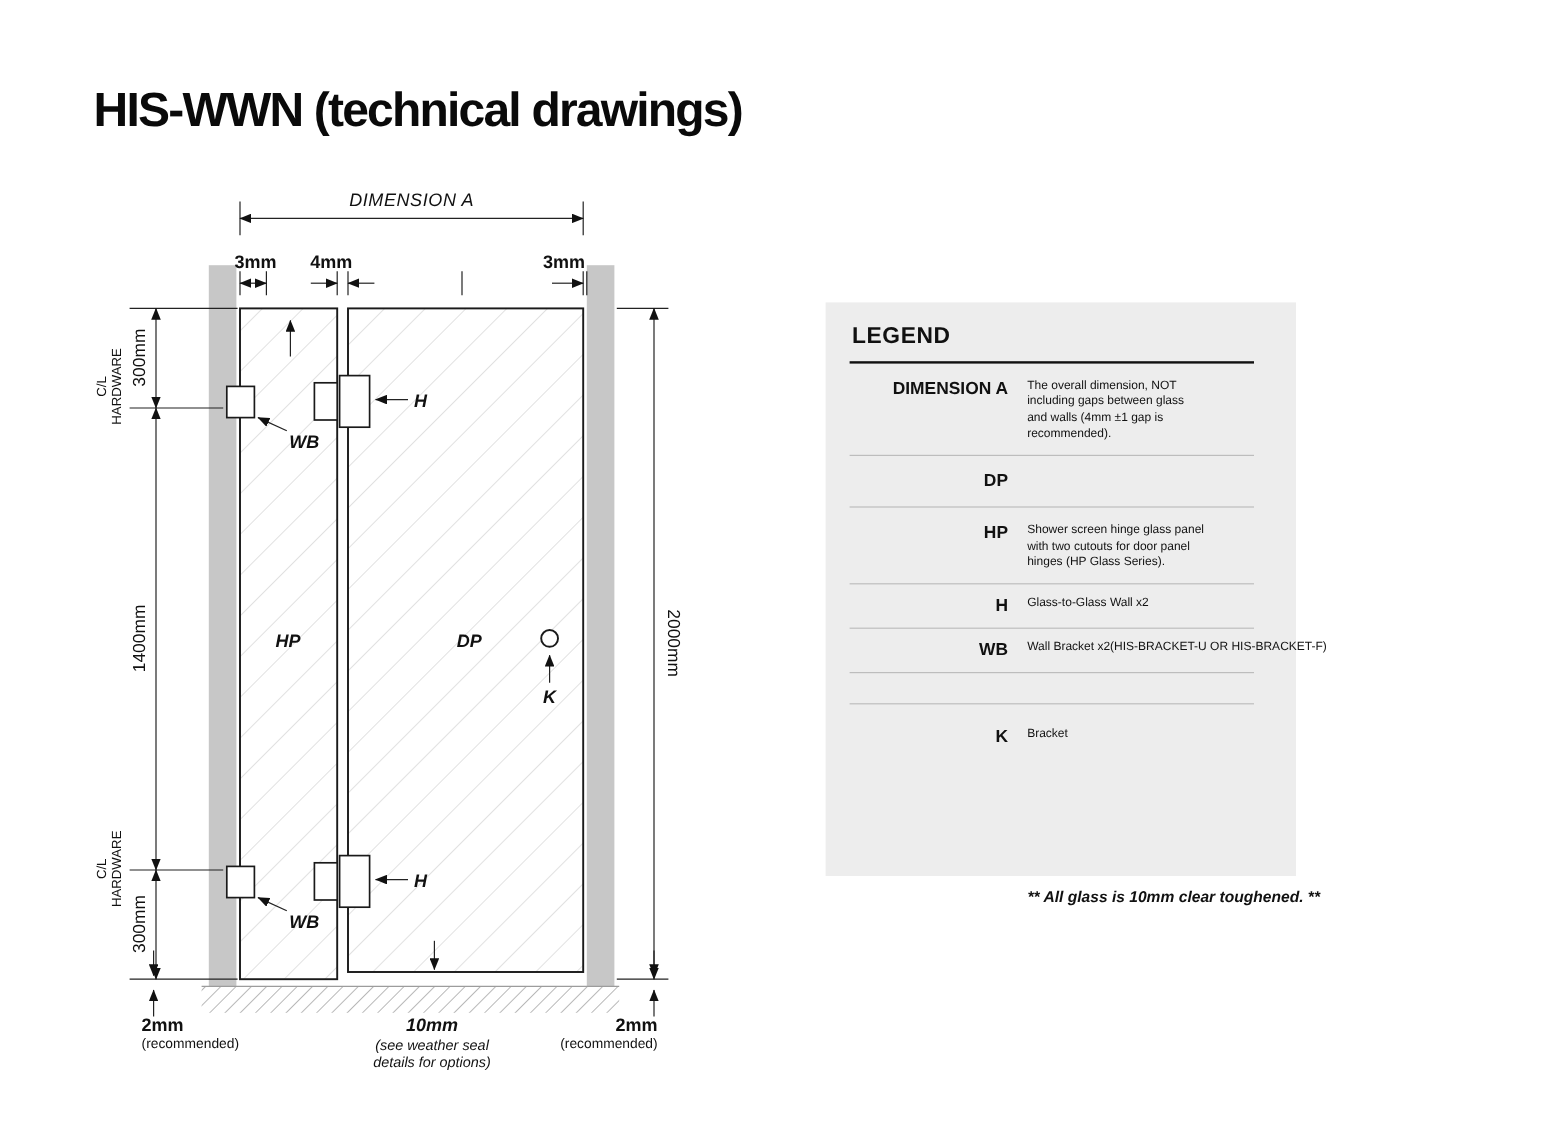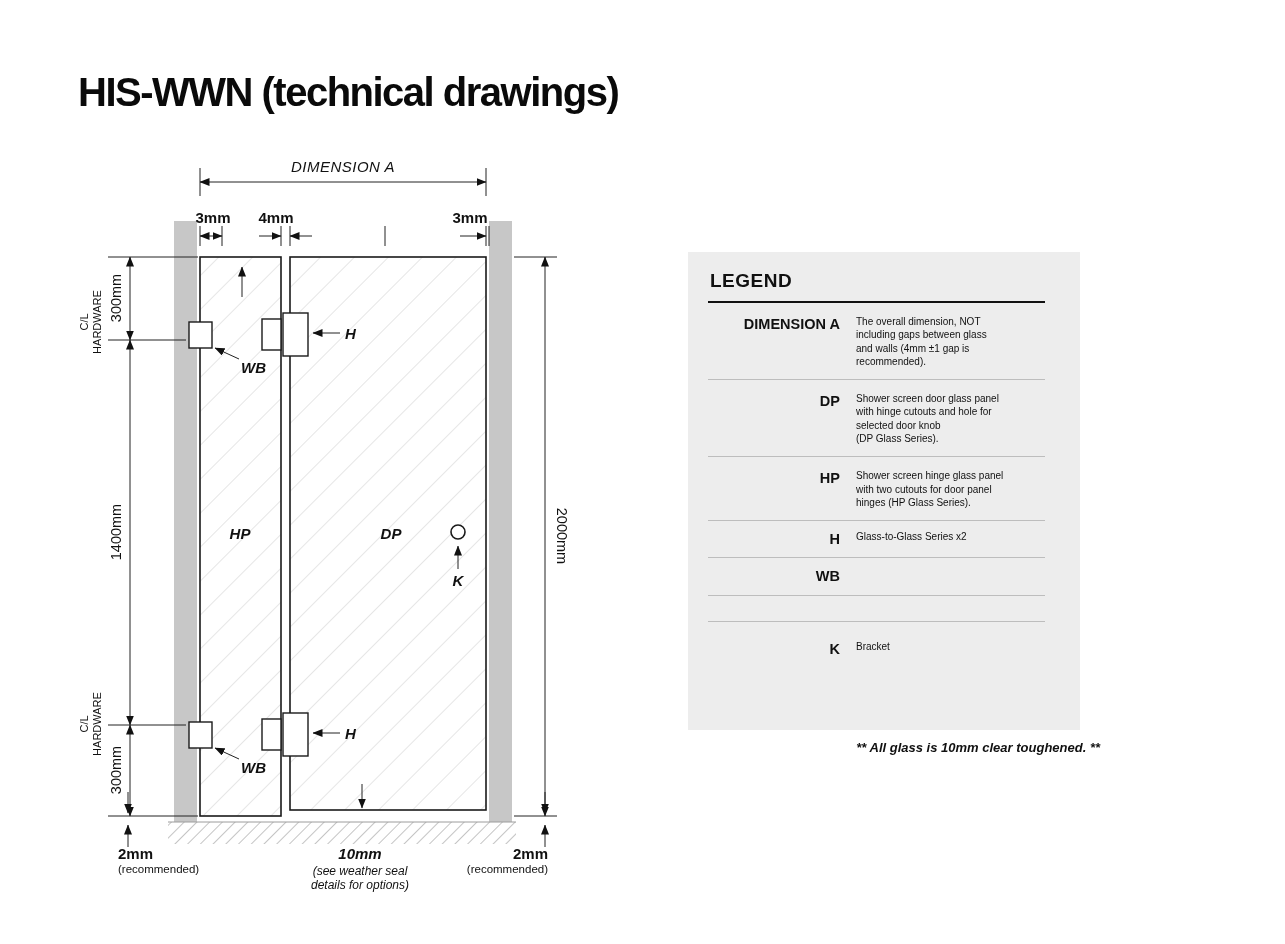--- a/index.html
+++ b/index.html
@@ -185,40 +185,37 @@
     <div class="legend-row">
       <div class="term">DIMENSION A</div>
       <div class="desc">The overall dimension, NOT
 including gaps between glass
 and walls (4mm ±1 gap is
 recommended).</div>
     </div>
 
     <div class="legend-row">
       <div class="term">DP</div>
-      <div class="desc">Shower screen door glass panel
-with hinge cutouts and hole for
-selected door knob
-(DP Glass Series).</div>
     </div>
 
     <div class="legend-row">
       <div class="term">HP</div>
       <div class="desc">Shower screen hinge glass panel
 with two cutouts for door panel
 hinges (HP Glass Series).</div>
     </div>
 
     <div class="legend-row compact">
       <div class="term">H</div>
-      <div class="desc">Glass-to-Glass Series x2</div>
+      <div class="desc">Glass-to-Glass Wall x2</div>
     </div>
 
     <div class="legend-row compact">
       <div class="term">WB</div>
+      <div class="desc nowrap">Wall Bracket x2(HIS-BRACKET-U OR HIS-BRACKET-F)</div>
     </div>
 
     <div class="legend-row empty">
       <div class="term"></div>
       <div class="desc"></div>
     </div>
 
     <div class="legend-row last">
       <div class="term">K</div>
       <div class="desc">Bracket</div>

